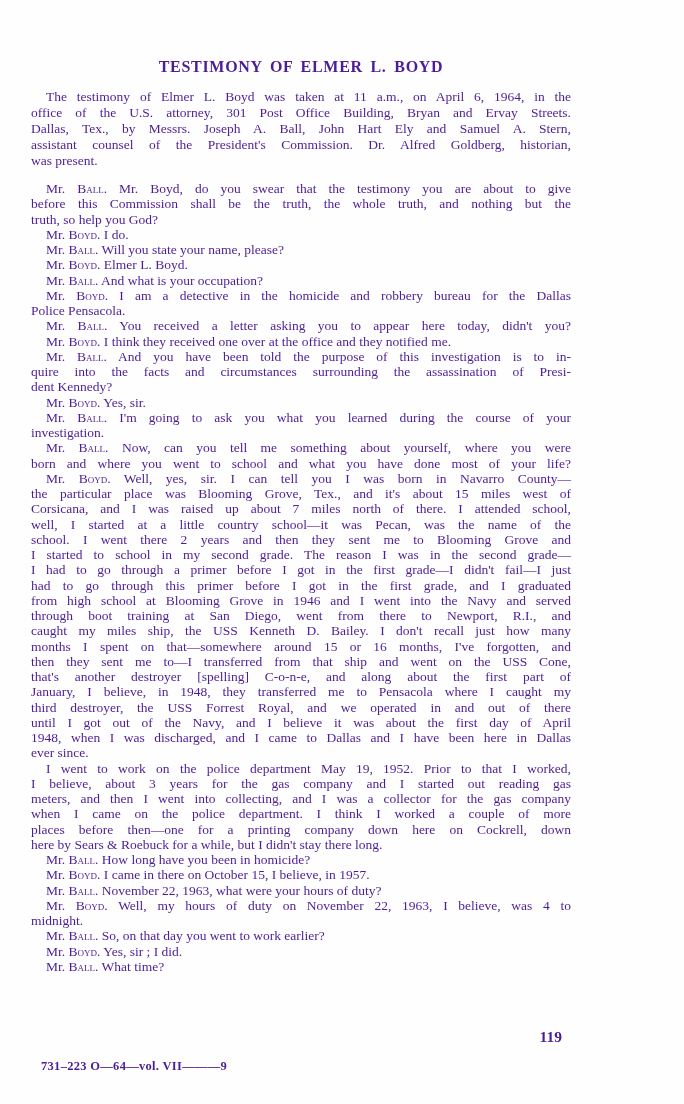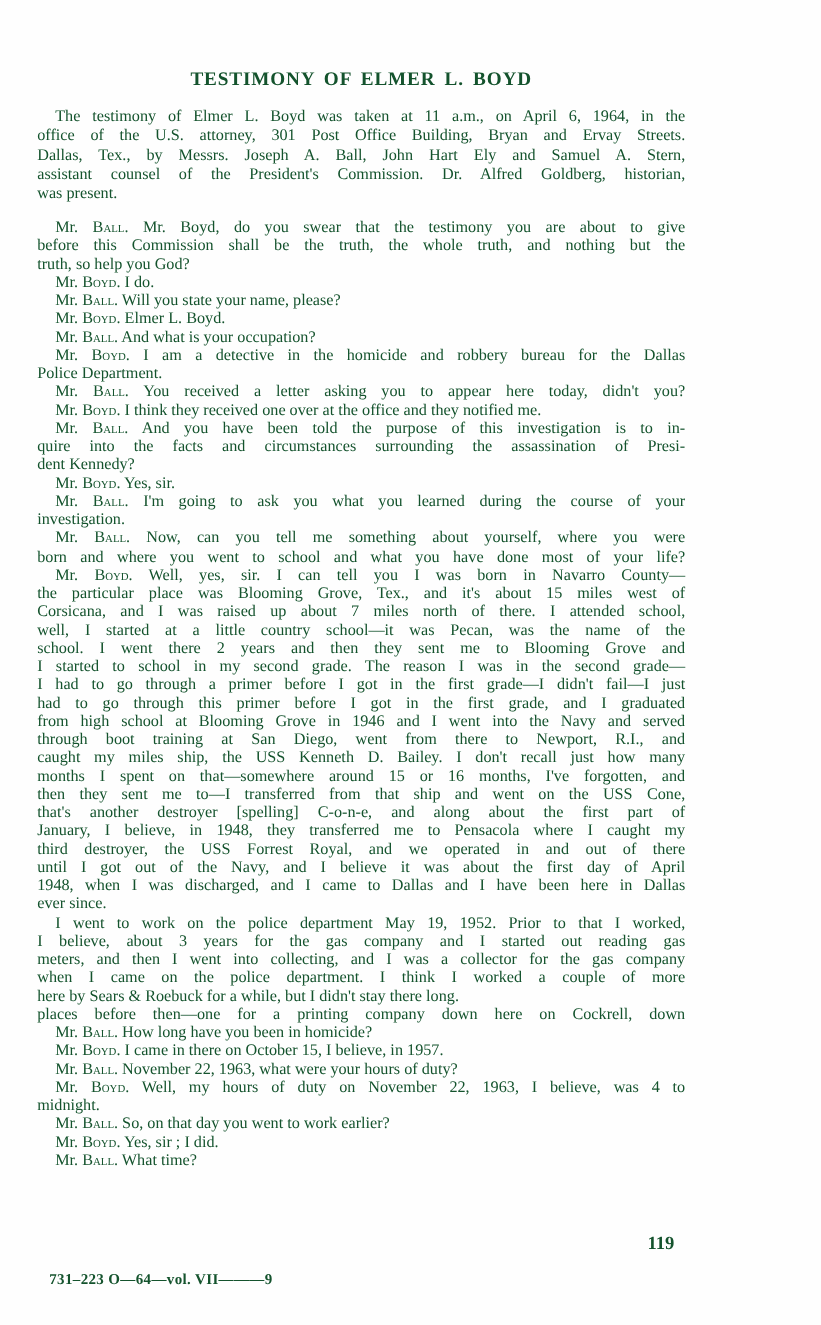--- a/index.html
+++ b/index.html
@@ -2,21 +2,21 @@
 <html><head>
 <meta charset="utf-8">
 <style>
   html, body { margin: 0; padding: 0; background: #ffffff; }
   .page {
     position: relative;
     width: 684px;
     height: 1104px;
     background: #fefefe;
     font-family: "Liberation Serif", serif;
-    color: #14532d;
+    color: #4c1d95;
     overflow: hidden;
   }
   .title {
     position: absolute;
     left: 31px;
     width: 540px;
     top: 58px;
     text-align: center;
     font-size: 16px;
     font-weight: bold;
@@ -78,21 +78,21 @@
     </div>
   <div class="body-text" id="body-text">
       <div class="line ind jst">Mr. <span class="sc">Ball</span>. Mr. Boyd, do you swear that the testimony you are about to give</div>
       <div class="line jst">before this Commission shall be the truth, the whole truth, and nothing but the</div>
       <div class="line">truth, so help you God?</div>
       <div class="line ind">Mr. <span class="sc">Boyd</span>. I do.</div>
       <div class="line ind">Mr. <span class="sc">Ball</span>. Will you state your name, please?</div>
       <div class="line ind">Mr. <span class="sc">Boyd</span>. Elmer L. Boyd.</div>
       <div class="line ind">Mr. <span class="sc">Ball</span>. And what is your occupation?</div>
       <div class="line ind jst">Mr. <span class="sc">Boyd</span>. I am a detective in the homicide and robbery bureau for the Dallas</div>
-      <div class="line">Police Department.</div>
+      <div class="line">Police Pensacola.</div>
       <div class="line ind jst">Mr. <span class="sc">Ball</span>. You received a letter asking you to appear here today, didn't you?</div>
       <div class="line ind">Mr. <span class="sc">Boyd</span>. I think they received one over at the office and they notified me.</div>
       <div class="line ind jst">Mr. <span class="sc">Ball</span>. And you have been told the purpose of this investigation is to in-</div>
       <div class="line jst">quire into the facts and circumstances surrounding the assassination of Presi-</div>
       <div class="line">dent Kennedy?</div>
       <div class="line ind">Mr. <span class="sc">Boyd</span>. Yes, sir.</div>
       <div class="line ind jst">Mr. <span class="sc">Ball</span>. I'm going to ask you what you learned during the course of your</div>
       <div class="line">investigation.</div>
       <div class="line ind jst">Mr. <span class="sc">Ball</span>. Now, can you tell me something about yourself, where you were</div>
       <div class="line jst">born and where you went to school and what you have done most of your life?</div>
@@ -112,22 +112,22 @@
       <div class="line jst">that's another destroyer [spelling] C-o-n-e, and along about the first part of</div>
       <div class="line jst">January, I believe, in 1948, they transferred me to Pensacola where I caught my</div>
       <div class="line jst">third destroyer, the USS Forrest Royal, and we operated in and out of there</div>
       <div class="line jst">until I got out of the Navy, and I believe it was about the first day of April</div>
       <div class="line jst">1948, when I was discharged, and I came to Dallas and I have been here in Dallas</div>
       <div class="line">ever since.</div>
       <div class="line ind jst">I went to work on the police department May 19, 1952. Prior to that I worked,</div>
       <div class="line jst">I believe, about 3 years for the gas company and I started out reading gas</div>
       <div class="line jst">meters, and then I went into collecting, and I was a collector for the gas company</div>
       <div class="line jst">when I came on the police department. I think I worked a couple of more</div>
+      <div class="line jst">places before then—one for a printing company down here on Cockrell, down</div>
       <div class="line">here by Sears &amp; Roebuck for a while, but I didn't stay there long.</div>
-      <div class="line jst">places before then—one for a printing company down here on Cockrell, down</div>
       <div class="line ind">Mr. <span class="sc">Ball</span>. How long have you been in homicide?</div>
       <div class="line ind">Mr. <span class="sc">Boyd</span>. I came in there on October 15, I believe, in 1957.</div>
       <div class="line ind">Mr. <span class="sc">Ball</span>. November 22, 1963, what were your hours of duty?</div>
       <div class="line ind jst">Mr. <span class="sc">Boyd</span>. Well, my hours of duty on November 22, 1963, I believe, was 4 to</div>
       <div class="line">midnight.</div>
       <div class="line ind">Mr. <span class="sc">Ball</span>. So, on that day you went to work earlier?</div>
       <div class="line ind">Mr. <span class="sc">Boyd</span>. Yes, sir ; I did.</div>
       <div class="line ind">Mr. <span class="sc">Ball</span>. What time?</div>
     </div>
   <div class="page-number">119</div>

